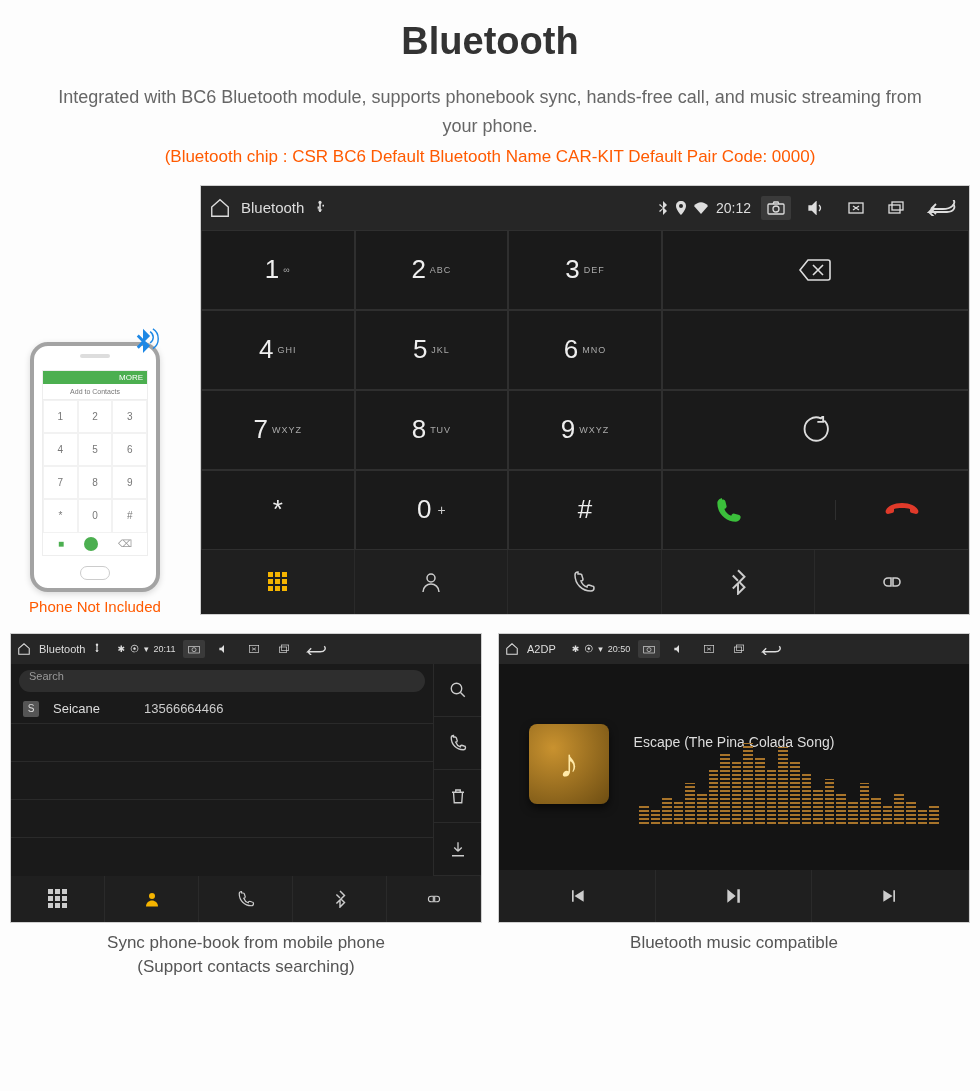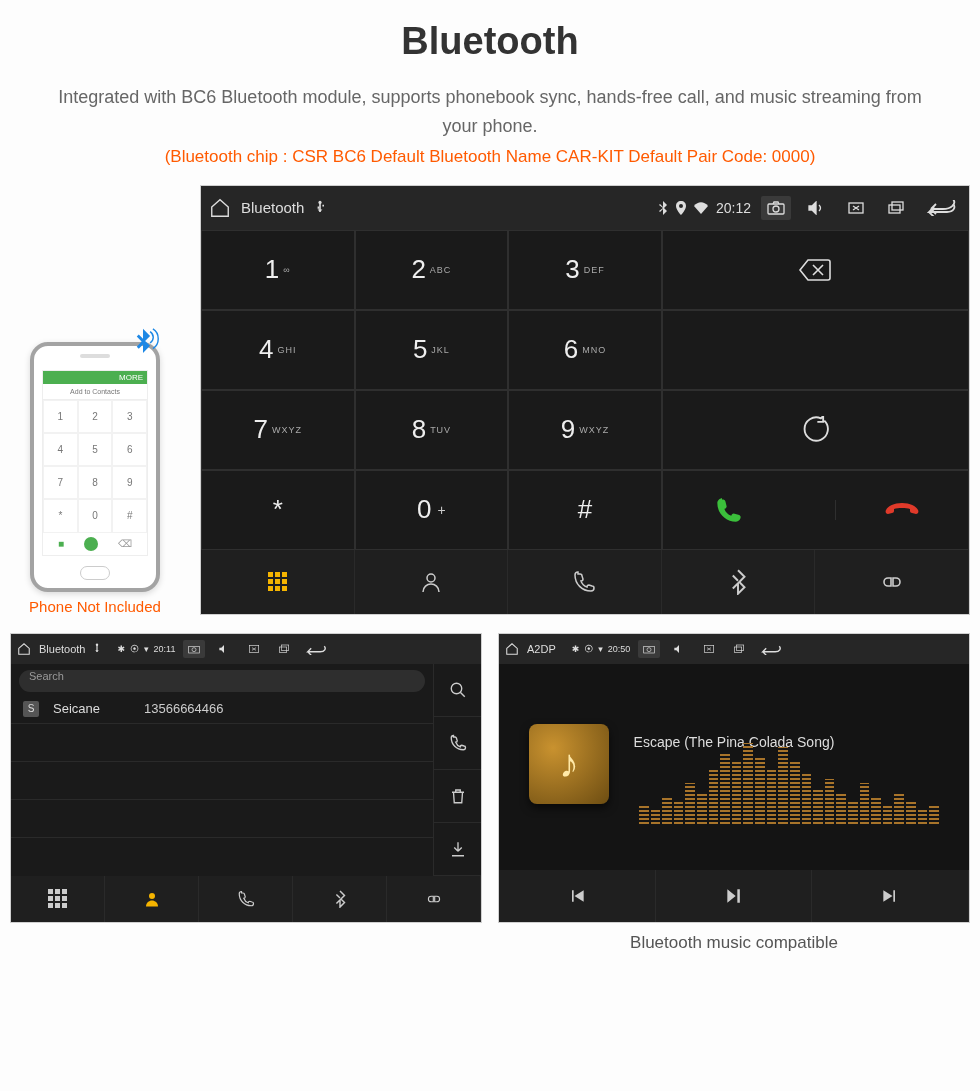--- a/index.html
+++ b/index.html
@@ -456,20 +456,23 @@
               <svg width="12" height="18" viewBox="0 0 12 20" stroke="#ccc" fill="none" stroke-width="1.6">
                 <path d="M6 1l5 5-4 4 4 4-5 5V11L2 15M6 9L2 5"></path>
               </svg>
             </div>
           <div class="tab">
               <svg width="22" height="14" viewBox="0 0 28 20" stroke="#ccc" fill="none" stroke-width="1.6">
                 <path d="M10 6a4 4 0 100 8h3V6zM18 14a4 4 0 100-8h-3v8z"></path>
               </svg>
             </div>
         </div>
+      </div>
+      <div class="capt2">
+        <span>Sync phone-book from mobile phone</span><br><span>(Support contacts searching)</span>
       </div>
     </div>
 
     <div style="flex:1">
       <div class="panel panel2">
         <div class="mini-status">
           <span>
               <svg width="14" height="14" viewBox="0 0 24 24" stroke="#ddd" fill="none" stroke-width="1.8">
                 <path d="M3 11l9-8 9 8v10H3z"></path>
               </svg>

